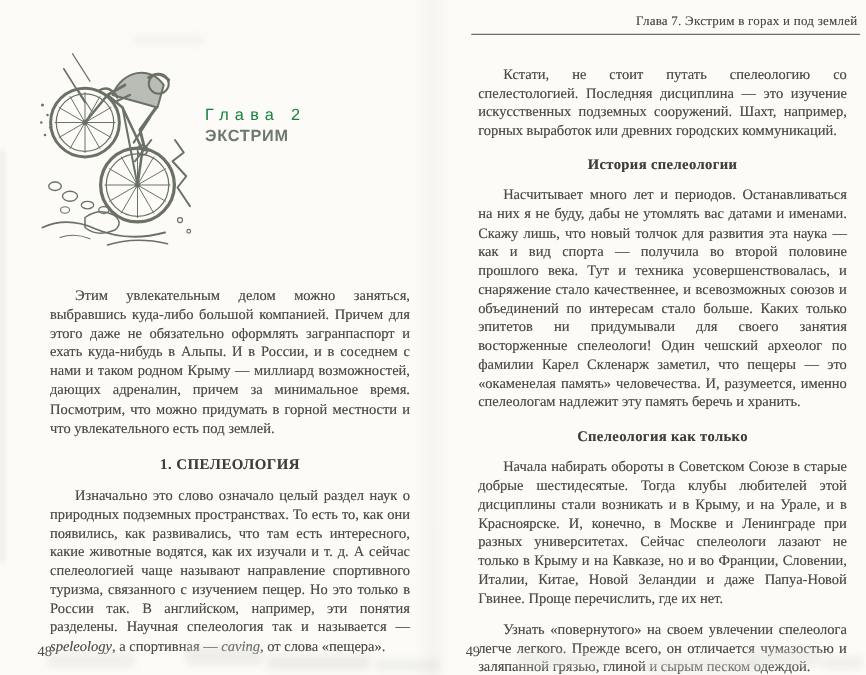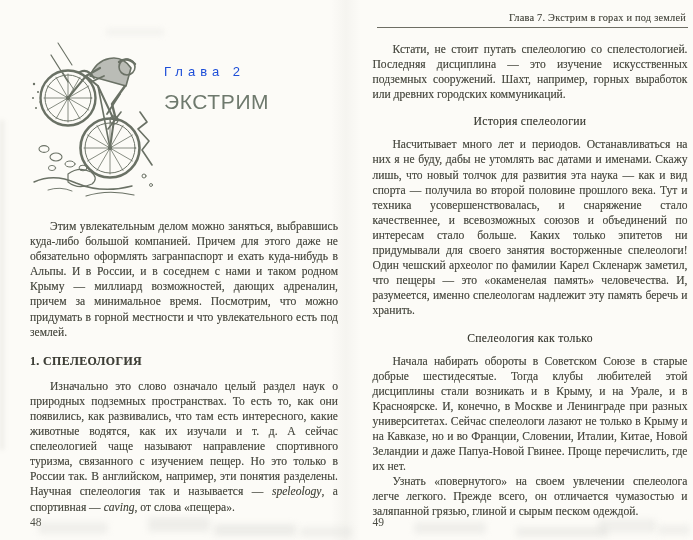--- a/index.html
+++ b/index.html
@@ -35,51 +35,50 @@
     filter: blur(2px);
   }
 
   
   .chapter-open { position: absolute; top: 36px; left: 28px; width: 312px; height: 176px; }
   .bike-svg { position: absolute; left: 0; top: 0; }
   .title-block { position: absolute; left: 136px; top: 28px; }
   .chapter-label {
     font-family: "Liberation Sans", sans-serif;
     font-size: 13px; letter-spacing: 5px;
-    color: #1d4ed8; font-weight: 400;
+    color: #15803d; font-weight: 400; margin-top: 20px;
   }
   .chapter-title {
-    margin-top: 13px;
     font-family: "Liberation Sans", sans-serif;
-    font-weight: normal; font-size: 21px; line-height: 19px;
+    font-weight: bold; font-size: 13px; line-height: 19px;
     letter-spacing: 0.6px; color: #6e796d;
   }
 
   .left-body { position: absolute; top: 219px; left: 30px; width: 308px; }
   .right-body { position: absolute; top: 42px; left: 26px; width: 315px; }
 
   p.body {
     font-size: 11.6px; line-height: 15.1px;
     text-align: justify; color: #4b4c43;
-    margin: 0; text-indent: 20px;
+    margin: 10px; text-indent: 20px;
     text-shadow: 0 0 0.4px rgba(75,76,67,0.55);
   }
   p.body i { font-style: italic; }
 
   .section-heading {
     margin: 14px 0 10px 0;
-    text-align: left;
+    text-align: center;
     font-size: 11.9px; font-weight: bold;
     letter-spacing: 0.4px; color: #3e3f37;
     text-shadow: 0 0 0.4px rgba(62,63,55,0.5);
   }
   .sub-heading {
     margin: 13px 0 9px 0;
     text-align: center;
-    font-size: 11.7px; font-weight: normal;
+    font-size: 11.7px; font-weight: bold;
     letter-spacing: 0.3px; color: #3e3f37;
     text-shadow: 0 0 0.4px rgba(62,63,55,0.5);
   }
 
   .running-header {
     position: absolute; top: 12px; right: 7px;
     font-size: 10.4px; color: #4b4c43;
     letter-spacing: 0.2px;
     text-shadow: 0 0 0.4px rgba(75,76,67,0.5);
   }

